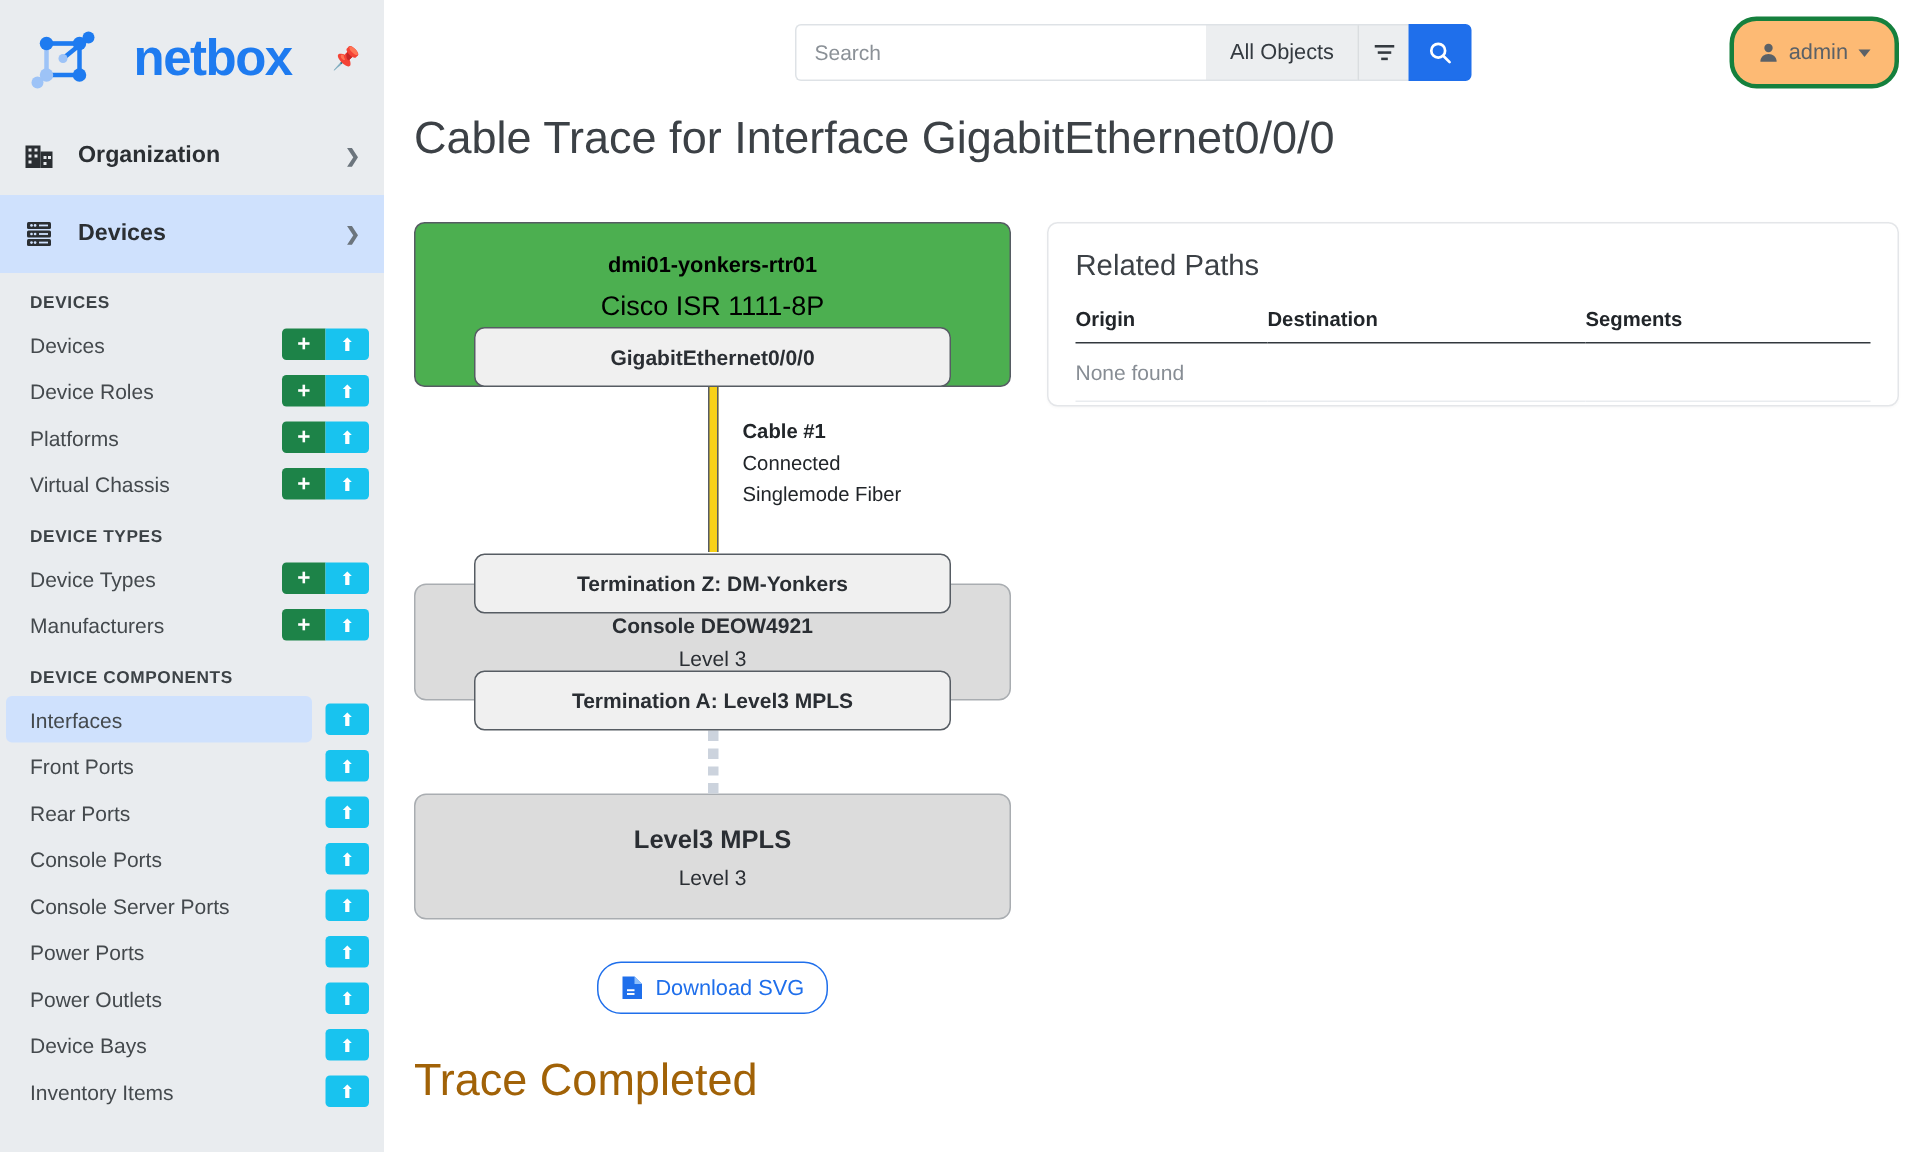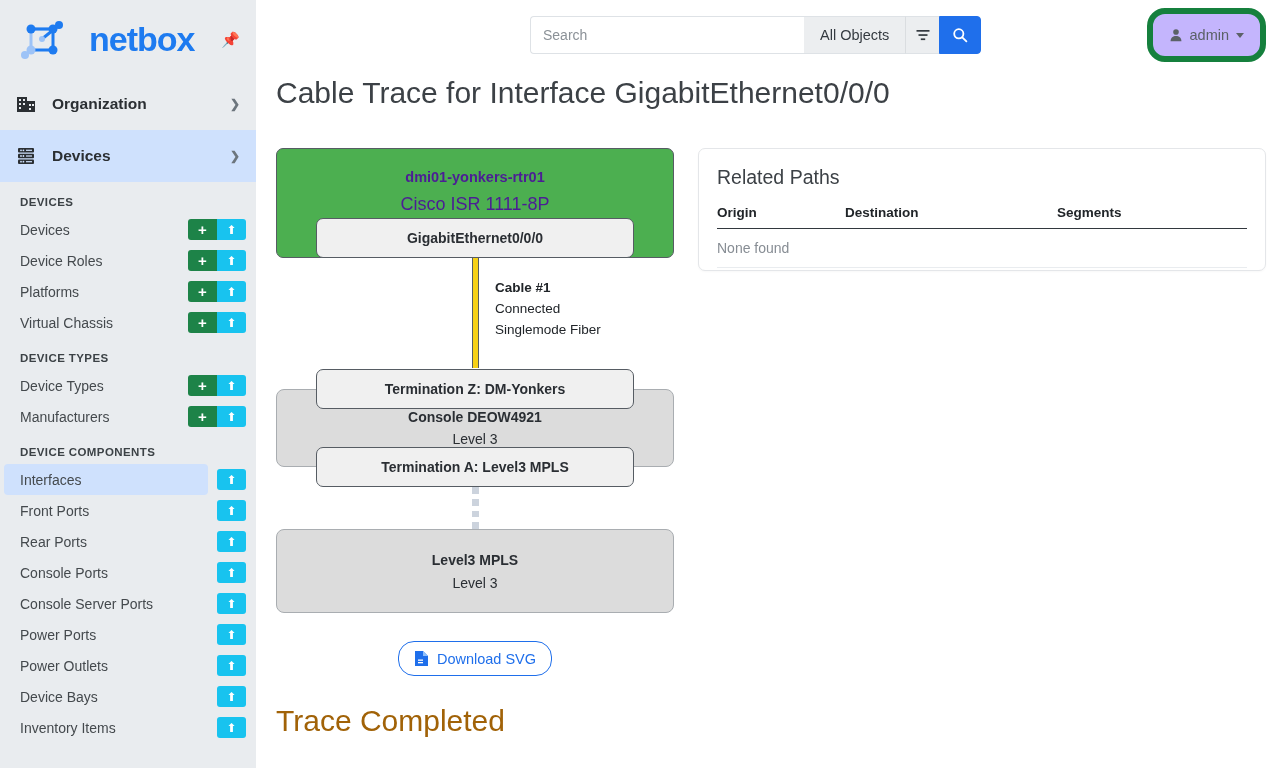--- a/index.html
+++ b/index.html
@@ -86,41 +86,41 @@
     background: #eceef0; border: 1px solid #dee2e6; border-left: 1px solid #dadde0; border-right: none;
     cursor: pointer; color: #343a40;
   }
   .search-go {
     display: flex; align-items: center; justify-content: center; width: 42px;
     background: #1f6feb; border: 1px solid #1f6feb; border-radius: 0 4px 4px 0;
     cursor: pointer; color: #fff;
   }
   .user-btn {
     margin-left: auto; display: flex; align-items: center; gap: 7px;
-    border: 6px solid #15803d; border-radius: 18px;
+    border: 3px solid #15803d; border-radius: 18px;
     padding: 13px 16px; font-size: 14.5px; color: #5b6167; cursor: pointer;
-    background: #c4b5fd;
+    background: #fdba74;
   }
   .caret { width: 0; height: 0; border-left: 4.5px solid transparent; border-right: 4.5px solid transparent; border-top: 5px solid #5b6167; }
 
   .page-title {
     font-size: 30px; font-weight: 400; color: #3c4146;
     padding: 6px 0 0 20px; margin: 0;
   }
 
   .content { display: flex; padding: 38px 20px 0 20px; gap: 24px; }
 
   
   .trace-col { width: 398px; position: relative; }
   .node {
     border: 1.6px solid #565c63; border-radius: 7px;
     text-align: center; position: relative;
   }
   .node-device {
-    background: #4caf50; color: #4c1d95;
+    background: #4caf50; color: #000000;
     padding: 20px 10px 28px 10px; height: 110px;
   }
   .node-device .t1 { font-size: 14.5px; font-weight: 700; margin-bottom: 9px; }
   .node-device .t2 { font-size: 18px; margin-bottom: 9px; }
   .node-device .t3 { font-size: 14px; }
   .term-box {
     background: #f0f0f0; color: #2a2e33;
     font-size: 14px; font-weight: 700;
     height: 40px; display: flex; align-items: center; justify-content: center;
     width: 318px; margin: 0 auto;
@@ -143,21 +143,21 @@
   .circuit-box .cb1 { font-size: 14px; font-weight: 700; margin-bottom: 6px; }
   .circuit-box .cb2 { font-size: 14px; }
   .dotted-link { height: 42px; display: flex; flex-direction: column; align-items: center; justify-content: center; gap: 5px; }
   .dot { width: 7px; height: 7px; background: #ccd3dd; }
   .provider-box {
     background: #dcdcdc; border: 1.6px solid #a9adb1; border-radius: 8px;
     width: 398px; height: 84px;
     display: flex; flex-direction: column; align-items: center; justify-content: center;
     color: #2a2e33;
   }
-  .provider-box .pb1 { font-size: 14px; font-weight: 700; margin-bottom: 7px; }
+  .provider-box .pb1 { font-size: 17px; font-weight: 700; margin-bottom: 7px; }
   .provider-box .pb2 { font-size: 14px; }
   .dl-wrap { display: flex; justify-content: center; margin-top: 28px; }
   .dl-btn {
     display: inline-flex; align-items: center; gap: 8px;
     border: 1px solid #1f6feb; border-radius: 16px;
     background: #fff; color: #1f6feb; font-size: 14.5px;
     padding: 8px 15px; cursor: pointer;
   }
   .trace-status {
     text-align: left; color: #a16207; font-size: 30px;

